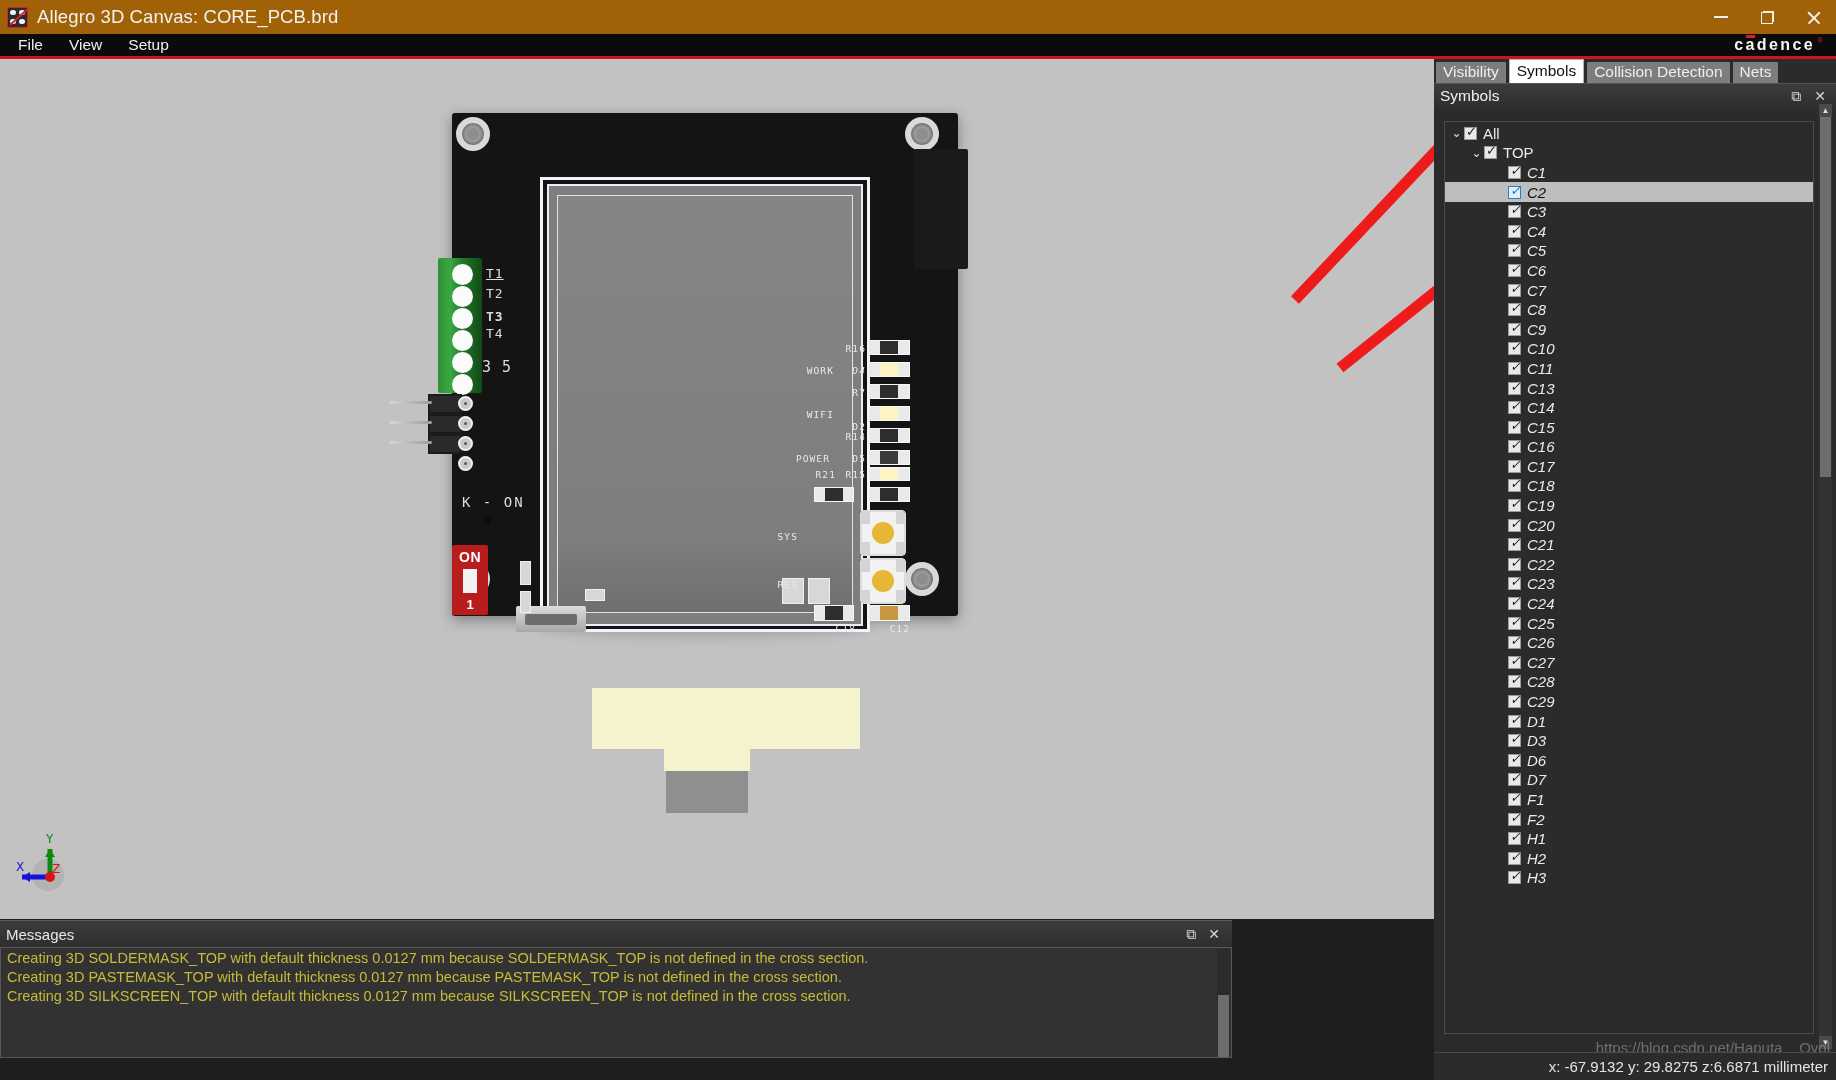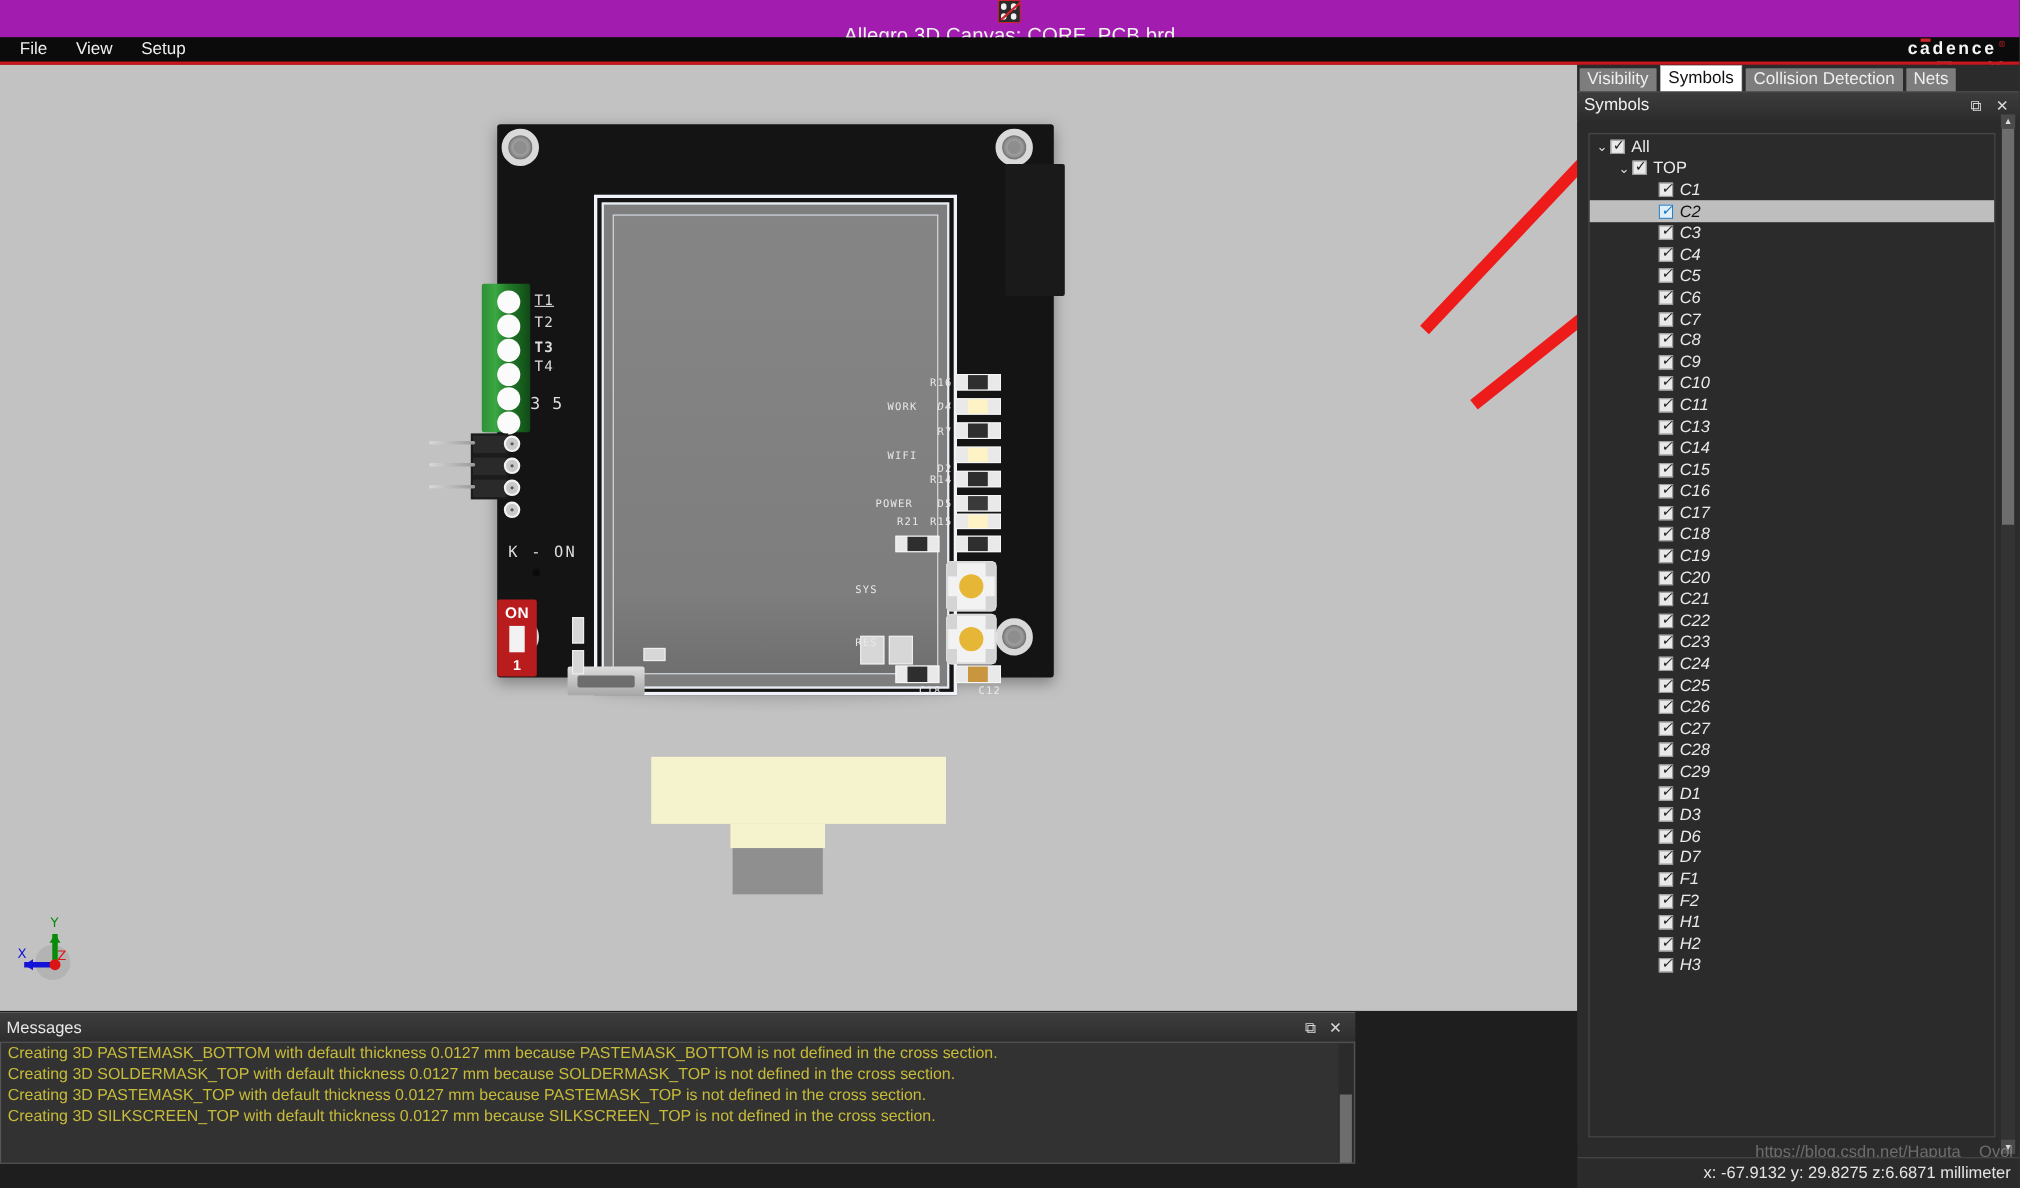--- a/index.html
+++ b/index.html
@@ -8,22 +8,22 @@
     width: 1836px; height: 1080px;
     background: #1e1e1e;
     font-family: "Liberation Sans", sans-serif;
     overflow: hidden;
   }
   #app { position: relative; width: 1836px; height: 1080px; }
 
   
   .titlebar {
     position: absolute; top: 0; left: 0; width: 1836px; height: 34px;
-    background: #a21caf;
-    display: flex; align-items: center; flex-direction: column;
+    background: #a16207;
+    display: flex; align-items: center;
   }
   .title-icon {
     width: 21px; height: 21px; margin-left: 7px; margin-right: 9px;
     background: #2b2b2b; border: 1.6px solid #d0222a;
     border-radius: 2px; position: relative; flex: none;
   }
   .title-icon .dot {
     position: absolute; width: 5.5px; height: 5.5px; border-radius: 50%;
     background: #f2f2f2;
   }
@@ -542,21 +542,20 @@
 
   <div class="messages">
     <div class="msg-head">
       <span class="msg-title">Messages</span>
       <span class="msg-head-btns">
         <span class="panel-btn">⧉</span>
         <span class="panel-btn">✕</span>
       </span>
     </div>
     <div class="msg-body">
-      <div class="msg-line">Creating 3D PASTEMASK_BOTTOM with default thickness 0.0127 mm because PASTEMASK_BOTTOM is not defined in the cross section.</div>
       <div class="msg-line">Creating 3D SOLDERMASK_TOP with default thickness 0.0127 mm because SOLDERMASK_TOP is not defined in the cross section.</div>
       <div class="msg-line">Creating 3D PASTEMASK_TOP with default thickness 0.0127 mm because PASTEMASK_TOP is not defined in the cross section.</div>
       <div class="msg-line">Creating 3D SILKSCREEN_TOP with default thickness 0.0127 mm because SILKSCREEN_TOP is not defined in the cross section.</div>
       <div class="msg-scroll">
         <span class="msg-thumb"></span>
       </div>
     </div>
   </div>
 
   <div class="dock">

